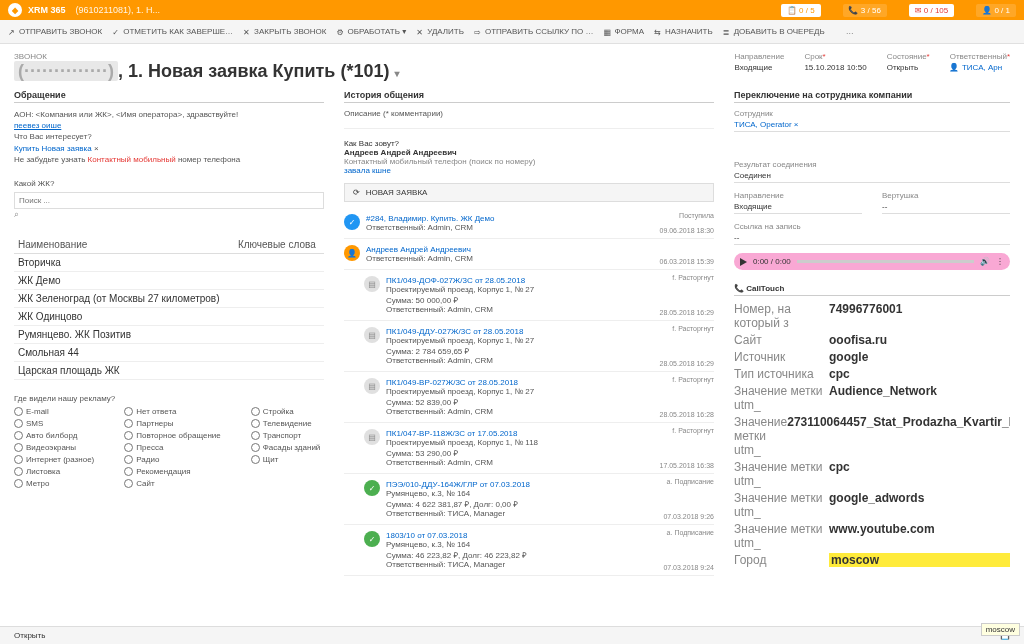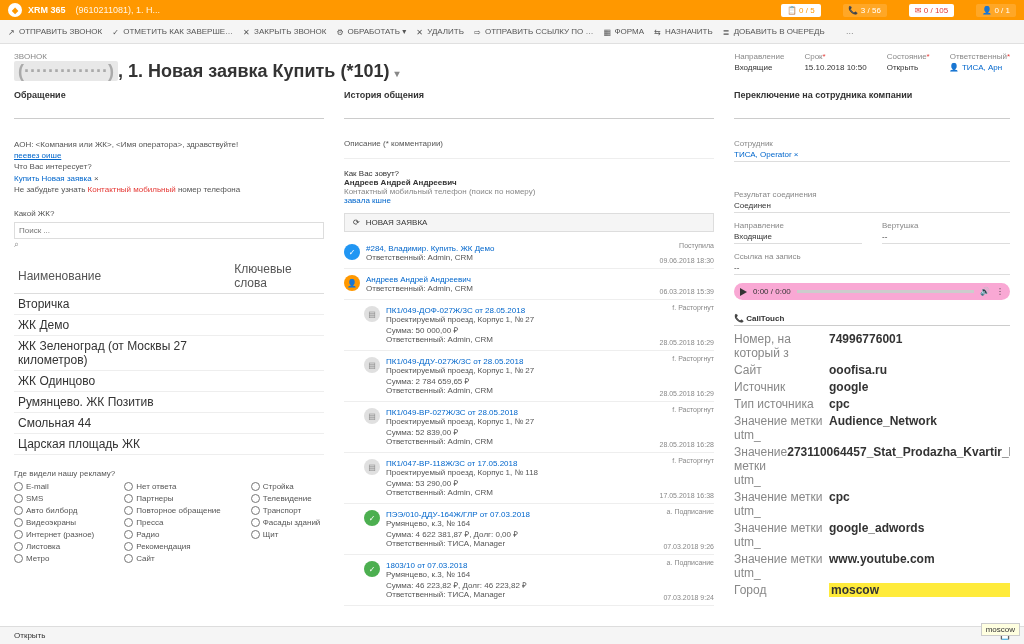--- a/index.html
+++ b/index.html
@@ -32,30 +32,30 @@
 .meta .item .val { color: #333; margin-top: 2px; }
 .meta .item .val.link { color: #0066cc; }
 .meta .req::after { content: "*"; color: #e53935; }
 
 
 .cols { display: flex; padding: 0 14px; gap: 20px; height: 560px; overflow: hidden; }
 .col { overflow-y: auto; }
 .col.left { width: 310px; }
 .col.mid { width: 370px; }
 .col.right { flex: 1; }
-.sechead { font-size: 9px; font-weight: 600; color: #333; border-bottom: 1px solid #ccc; padding-bottom: 18px; margin-bottom: 20px; }
+.sechead { font-size: 9px; font-weight: 600; color: #333; border-bottom: 1px solid #ccc; padding-bottom: 2px; margin-bottom: 6px; }
 
 .script { font-size: 8px; color: #555; line-height: 1.4; }
 .script .red { color: #e53935; }
 .script .blue { color: #0066cc; text-decoration: underline; }
 
 .subhead { font-size: 8px; color: #555; margin-top: 14px; margin-bottom: 4px; }
 .search { width: 100%; border: 1px solid #ddd; padding: 3px 4px; font-size: 8px; }
 
-.table { width: 100%; border-collapse: collapse; font-size: 12px; margin-top: 9px; }
+.table { width: 100%; border-collapse: collapse; font-size: 10px; margin-top: 16px; }
 .table th { text-align: left; color: #555; padding: 3px 4px; border-bottom: 1px solid #ddd; font-weight: 400; }
 .table td { padding: 3px 4px; border-bottom: 1px solid #eee; }
 
 .radio-grid { display: flex; gap: 30px; font-size: 8px; margin-top: 4px; }
 .radio-col { display: flex; flex-direction: column; gap: 3px; }
 .radio-col label { display: flex; align-items: center; gap: 3px; color: #555; }
 .radio-col input { width: 9px; height: 9px; }
 
 
 .desc { font-size: 8px; color: #555; margin-bottom: 10px; }

